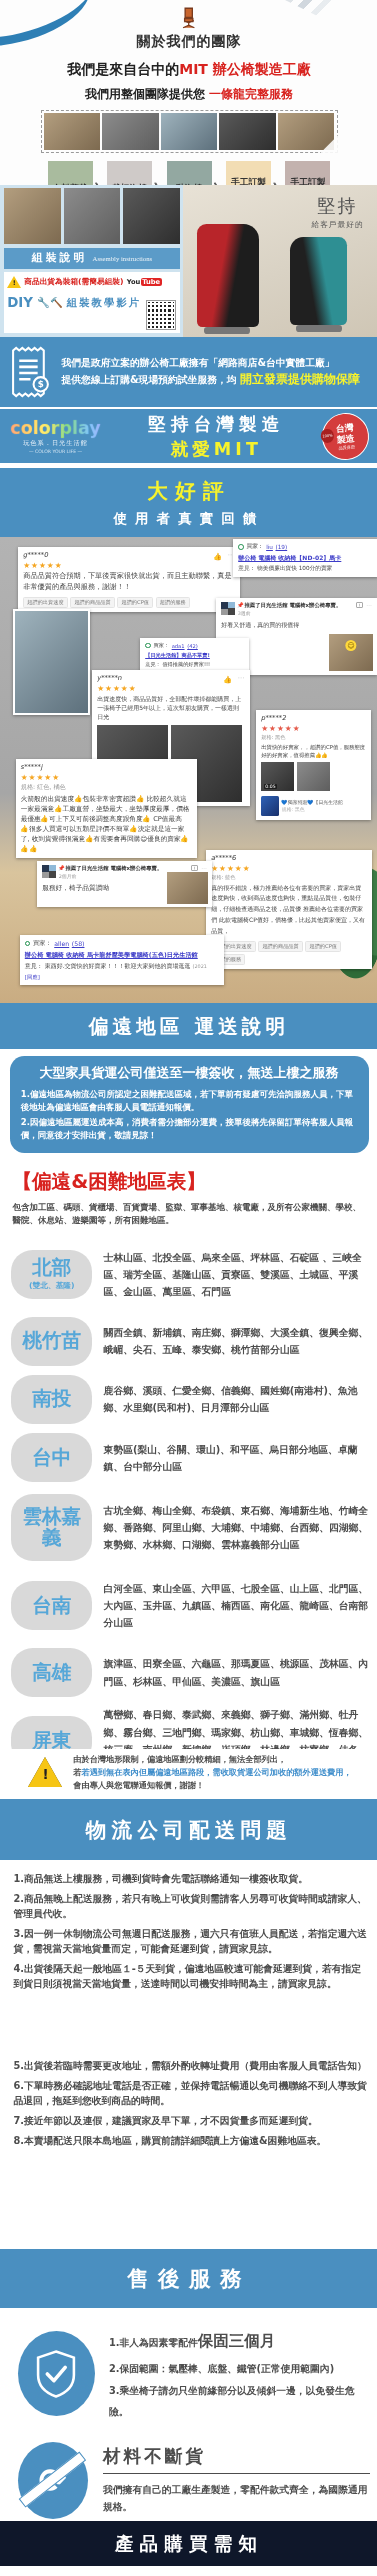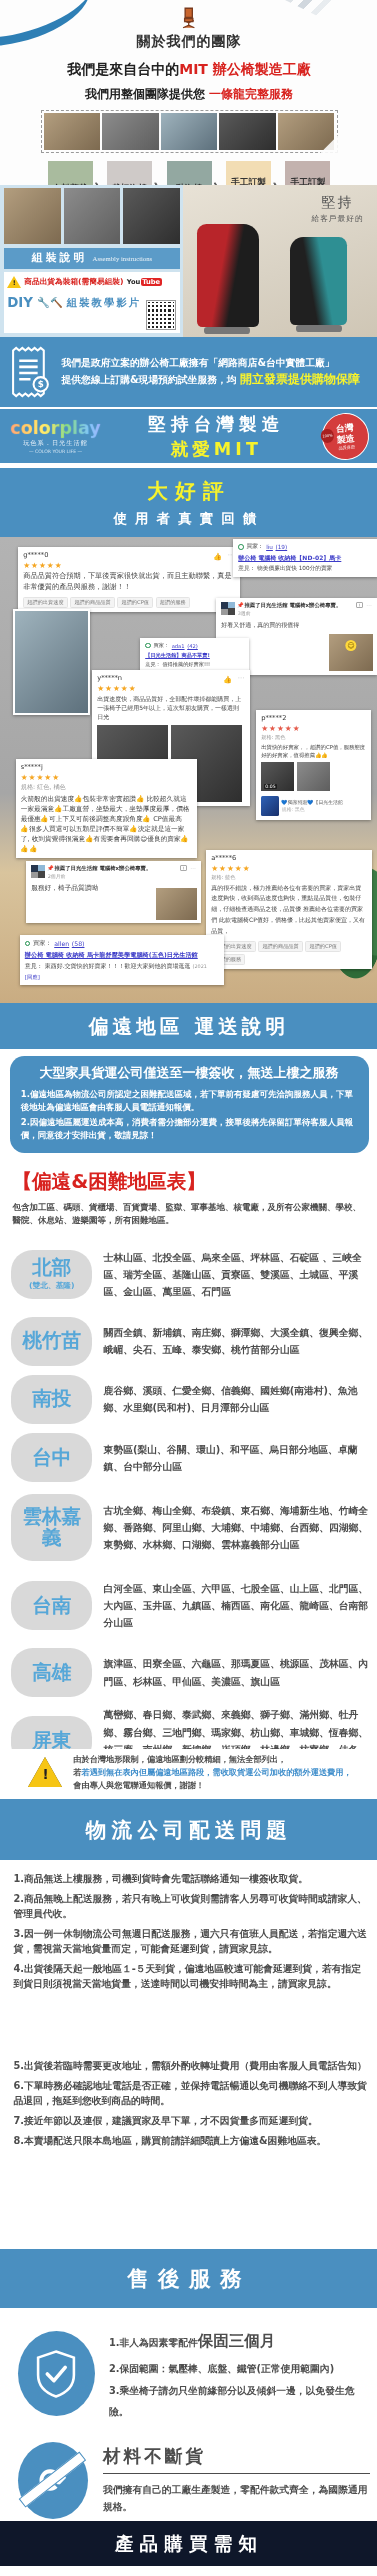--- a/index.html
+++ b/index.html
@@ -46,21 +46,21 @@
   .yt-chip .you { color: #222; } .yt-chip .tube { background: #e02424; color: #fff; border-radius: 2.1px; padding: 0 1.5px; margin-left: 0.5px; }
   .diy-row { display: flex; align-items: center; gap: 4.1px; margin-top: 7.2px; }
   .diy { color: #4a8fc0; font-size: 13.4px; font-weight: bold; }
   .tools { font-size: 10.3px; }
   .diy2 { color: #4a8fc0; font-size: 10.3px; font-weight: bold; letter-spacing: 2.1px; }
   .qr { width: 28px; height: 28px; position: absolute; right: 5.2px; bottom: 4.1px; background:
        repeating-linear-gradient(0deg, #111 0 2.1px, #fff 2.1px 4.1px),
        repeating-linear-gradient(90deg, #111 0 2.1px, #fff 2.1px 4.1px); background-blend-mode: screen; border: 1px solid #fff; outline: 0.5px solid #999; }
   .asm-right { flex: 1; background: linear-gradient(160deg, #e8e2d6 0%, #d9d2c4 55%, #cfc6b5 100%); position: relative; }
   .asm-cap { position: absolute; top: 9.3px; right: 14.4px; text-align: center; color: #555; }
-  .asm-cap .c1 { font-size: 14px; letter-spacing: 2.1px; font-family: Liberation Sans, sans-serif; }
+  .asm-cap .c1 { font-size: 18px; letter-spacing: 2.1px; font-family: Liberation Sans, sans-serif; }
   .asm-cap .c2 { font-size: 7.7px; margin-top: 2.1px; letter-spacing: 1px; }
   .chairA { position: absolute; left: 14.4px; bottom: 10.3px; width: 62px; height: 103px; background: linear-gradient(100deg, #b8252a 40%, #1d1d1d 60%); border-radius: 9.3px 15.5px 5.2px 5.2px; }
   .chairB { position: absolute; right: 31px; bottom: 12.4px; width: 57px; height: 88px; background: linear-gradient(260deg, #2e8f93 40%, #202020 62%); border-radius: 13.4px 8.2px 5.2px 5.2px; }
   .chair-base { position: absolute; bottom: -7.2px; left: 6.2px; width: 46px; height: 7.2px; background: #777; border-radius: 3.1px; }
 
   
   .s-invoice { height: 70px; background: #4a8fc0; display: flex; align-items: center; padding: 0 9.3px; gap: 8.2px; }
   .inv-text { color: #fff; font-size: 9.8px; font-weight: bold; line-height: 1.6; }
   .inv-text .hl { color: #f8f32b; font-size: 12px; }
 
@@ -79,21 +79,21 @@
   .badge .pct { position: absolute; left: -2.1px; top: 13.4px; width: 13.4px; height: 13.4px; background: #a81f1f; border-radius: 50%; font-size: 3.6px; display: flex; align-items: center; justify-content: center; }
 
   
   .s-praise { height: 72px; background: #4a8fc0; border-top: 3.1px solid #fff; display: flex; flex-direction: column; align-items: center; justify-content: center; }
   .praise-t { color: #f8f32b; font-size: 20.6px; font-weight: bold; letter-spacing: 7.2px; }
   .praise-s { color: #fff; font-size: 13.4px; font-weight: bold; letter-spacing: 8.2px; margin-top: 4.1px; }
 
   
   .s-reviews { height: 466px; background: linear-gradient(#b3b3b3 0%, #a6a6a6 55%, #d9c49d 72%, #c9ac82 100%); }
   .card { position: absolute; background: #fff; box-shadow: 0 1px 3.1px rgba(0,0,0,.35); padding: 4.1px 5.2px; font-size: 5.7px; color: #444; }
-  .user { font-size: 6.7px; color: #333; }
+  .user { font-size: 6.7px; color: #333; font-style: italic; }
   .stars { color: #f5a623; font-size: 7.7px; letter-spacing: 1px; margin: 1.5px 0; }
   .stars.redstars { color: #e45b4b; }
   .spec { color: #9a9a9a; font-size: 5.2px; margin-bottom: 1.5px; }
   .rv-text { line-height: 1.5; font-size: 6px; }
   .tags { display: flex; flex-wrap: wrap; gap: 2.6px; margin-top: 4.1px; }
   .tag { background: #f4f4f4; border: 0.5px solid #e4e4e4; border-radius: 1.5px; color: #777; padding: 1px 3.1px; font-size: 5.2px; }
   .thumb-ic { position: absolute; right: 17.5px; top: 5.2px; color: #bbb; font-size: 7.2px; }
   .dots { position: absolute; right: 5.2px; top: 4.1px; color: #bbb; font-size: 6.7px; letter-spacing: 0.5px; }
   .buyer-row { display: flex; align-items: center; gap: 2.6px; font-size: 5.7px; }
   .gdot { width: 5.7px; height: 5.7px; border: 1px solid #1f8f4d; border-radius: 50%; }
@@ -396,21 +396,21 @@
     <div class="spec">規格: 藍色</div>
     <div class="rv-text" style="line-height:1.8;">真的很不錯說，極力推薦給各位有需要的買家，賣家出貨速度夠快，收到商品速度也夠快，重點是品質佳，包裝仔細，仔細檢查過商品之後，品質優 推薦給各位需要的買家們 此款電腦椅CP值好，價格優，比起其他賣家便宜，又有品質，</div>
     <div class="tags">
       <span class="tag">超讚的出貨速度</span>
       <span class="tag">超讚的商品品質</span>
       <span class="tag">超讚的CP值</span>
       <span class="tag">超讚的服務</span>
     </div>
   </div>
 
-  <div class="card" style="left:26px; top:324px; width:175px; height:62px;">
+  <div class="card" style="left:37px; top:324px; width:175px; height:46px;">
     <div class="fb-head">
       <div class="fb-av"></div>
       <div class="fb-act"><span class="fb-pin">📌</span><span>推薦了日光生活館 電腦椅x辦公椅專賣。</span>
         <div class="fb-time">2個月前</div>
       </div>
       <span class="fb-flag">!</span>
       <span style="color:#bbb;">⋯</span>
     </div>
     <div class="rv-text" style="margin-top:3.1px; font-size:6.7px;">服務好，椅子品質讚呦</div>
     <div class="ph warm" style="position:absolute; right:4.1px; bottom:3.1px; width:41px; height:32px;"></div>

